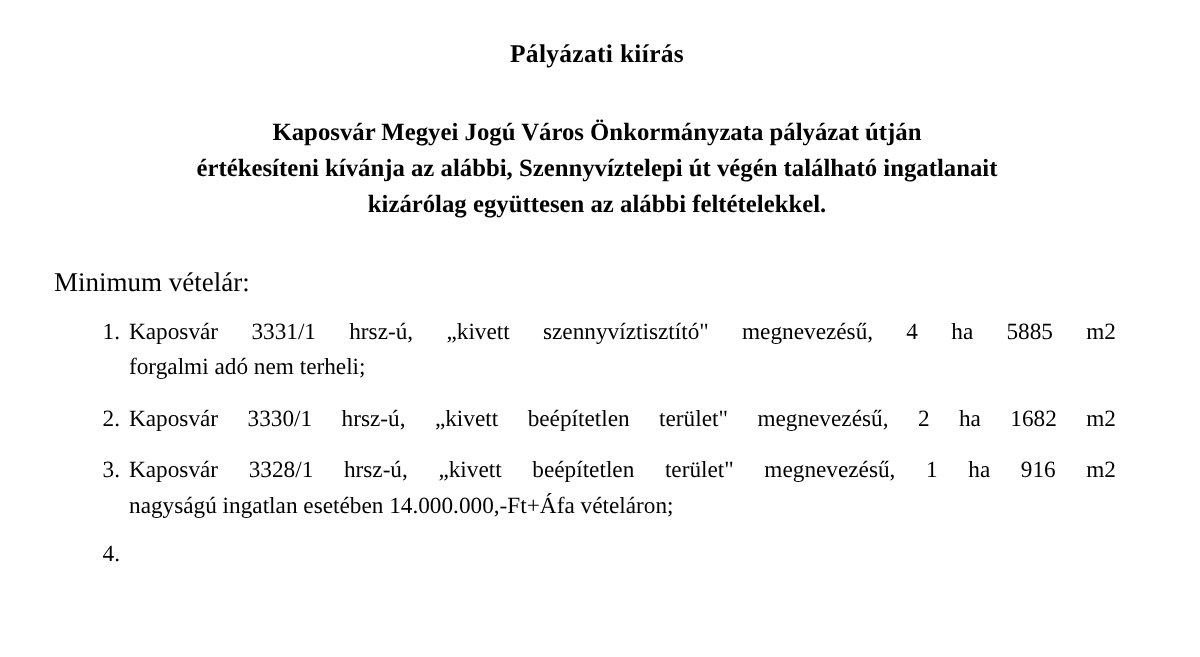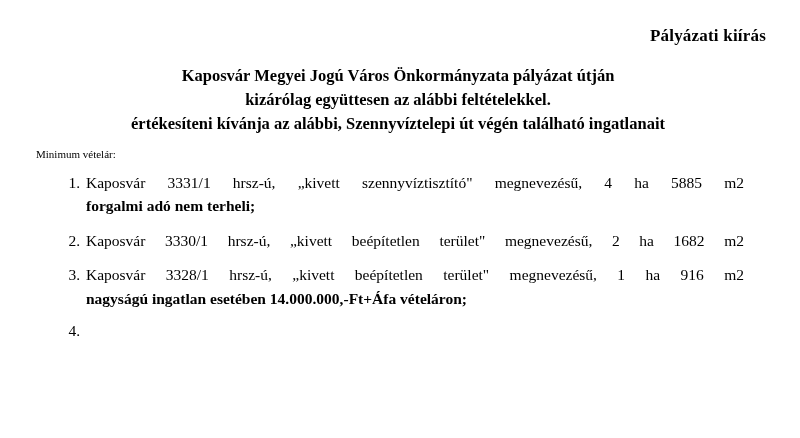--- a/index.html
+++ b/index.html
@@ -15,40 +15,40 @@
     overflow: hidden;
   }
   .page {
     position: relative;
     width: 800px;
     height: 438px;
     box-sizing: border-box;
     padding: 26px 34px 0 30px;
   }
   .doc-title {
-    text-align: right;
+    text-align: center;
     font-size: 17px;
     font-weight: bold;
     letter-spacing: 0.2px;
-    margin: 0 0 18px 0;
+    margin: 0 0 30px 0;
   }
   .lead {
     text-align: center;
     font-size: 16.5px;
     font-weight: bold;
     line-height: 1.45;
-    margin: 0 auto 12px auto;
+    margin: 0 auto 30px auto;
     width: 620px;
   }
   .lead-line {
     display: block;
     white-space: nowrap;
   }
   .minimum-label {
-    font-size: 11px;
+    font-size: 18px;
     margin: 0 0 4px 6px;
   }
   ol.items {
     list-style: none;
     margin: 0;
     padding: 0;
   }
   ol.items > li {
     position: relative;
     font-size: 15.5px;
@@ -74,34 +74,33 @@
     display: block;
   }
   .ln.justify {
     text-align: justify;
     text-align-last: justify;
     margin-top: 11px;
   }
   .ln.last {
     text-align: left;
     text-align-last: left;
-    font-weight: bold;
   }
 </style>
 </head>
 <body>
 
 <div class="page">
 
   <h1 class="doc-title">Pályázati kiírás</h1>
 
   <div class="lead">
     <span class="lead-line">Kaposvár Megyei Jogú Város Önkormányzata pályázat útján</span>
+    <span class="lead-line">értékesíteni kívánja az alábbi, Szennyvíztelepi út végén található ingatlanait</span>
     <span class="lead-line">kizárólag együttesen az alábbi feltételekkel.</span>
-    <span class="lead-line">értékesíteni kívánja az alábbi, Szennyvíztelepi út végén található ingatlanait</span>
   </div>
 
   <p class="minimum-label">Minimum vételár:</p>
 
   <ol class="items">
 
     <li>
       <span class="num">1.</span>
       <span class="itemtext">
         <span class="ln justify">Kaposvár 3331/1 hrsz-ú, „kivett szennyvíztisztító" megnevezésű, 4 ha 5885 m2</span>

